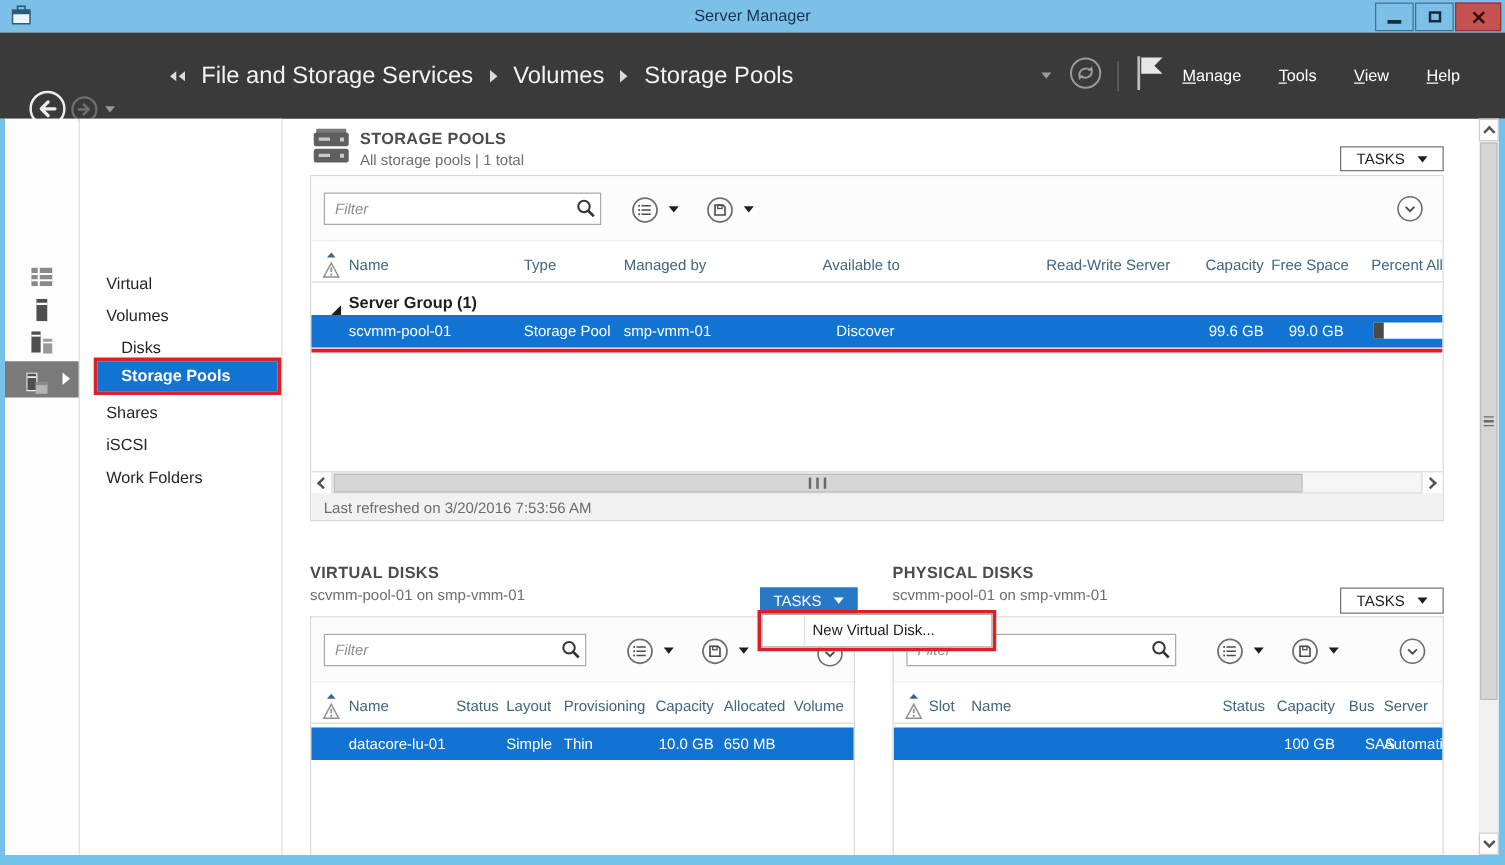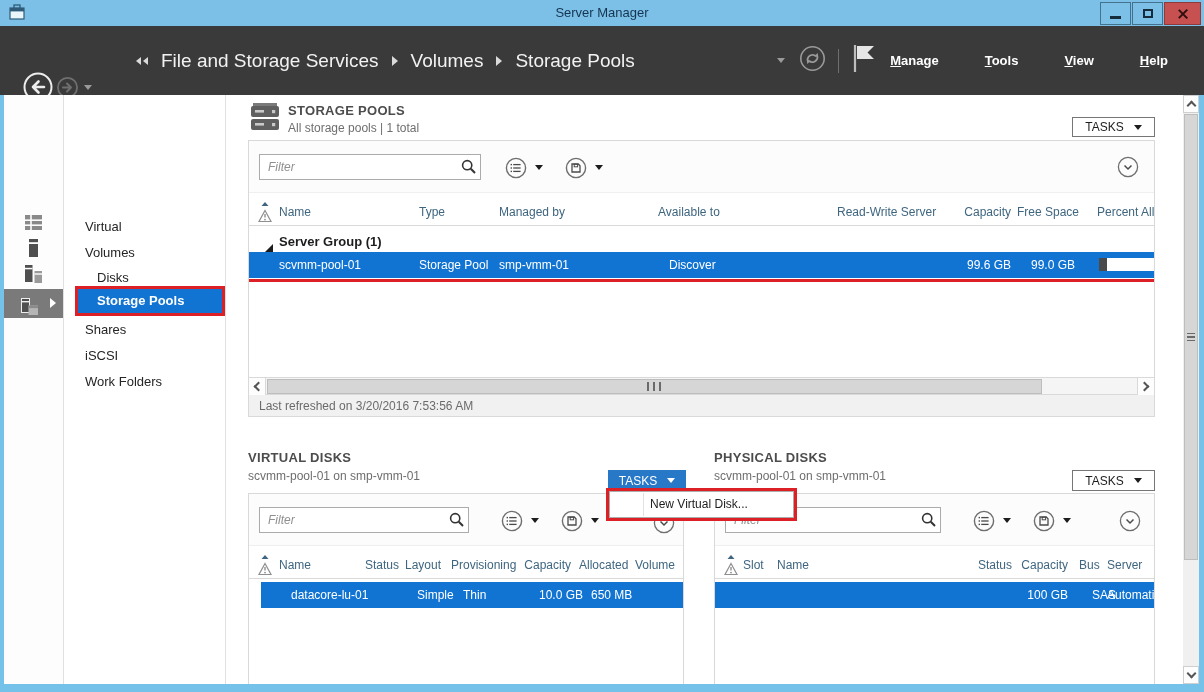--- a/index.html
+++ b/index.html
@@ -25,21 +25,21 @@
   .glyph-x::before{ transform:rotate(45deg);} .glyph-x::after{ transform:rotate(-45deg);}
 
   
   .navbar { position:absolute; left:0; top:26px; width:1204px; height:69px; background:#3A3A3A; }
   .crumbbar { position:absolute; left:136px; top:0; height:69px; display:flex; align-items:center; gap:13px;
               font-size:19px; color:#F2F2F2; font-weight:300; white-space:nowrap; }
   .sep-right { width:0; height:0; border-left:6px solid #DADADA; border-top:5px solid transparent; border-bottom:5px solid transparent; }
   .collapse-chevrons { display:flex; gap:2px; }
   .collapse-chevrons i { width:0; height:0; border-right:5px solid #DADADA; border-top:4px solid transparent; border-bottom:4px solid transparent; }
   .navtools { position:absolute; right:0; top:0; height:69px; display:flex; align-items:center; }
-  .navmenu { display:flex; gap:46px; margin:0 36px 0 14px;font-weight:bold; }
+  .navmenu { display:flex; gap:30px; margin:0 36px 0 14px; }
   .navmenu-item { display:inline-block; color:#FFF; font-size:13px; cursor:default; }
   .navmenu-item::first-letter { text-decoration:underline; }
   .mini-caret { width:0; height:0; border-left:4.5px solid transparent; border-right:4.5px solid transparent; border-top:5px solid #9A9A9A; }
   .vbar { width:1px; height:24px; background:#6E6E6E; margin:0 12px; }
 
   
   .strip { position:absolute; background:#74C2EA; z-index:50; }
   .strip-left  { left:0; top:95px; width:4px;  height:589px; }
   .strip-right { left:1199px; top:95px; width:5px; height:589px; }
   .strip-bottom{ left:0; top:684px; width:1204px; height:8px; }
@@ -396,21 +396,21 @@
         </svg></span>
     <span class="hdr-cell" style="left:30px;">Name</span>
     <span class="hdr-cell" style="left:116px;">Status</span>
     <span class="hdr-cell" style="left:156px;">Layout</span>
     <span class="hdr-cell" style="left:202px;">Provisioning</span>
     <span class="hdr-cell r" style="left:268px;width:54px;">Capacity</span>
     <span class="hdr-cell" style="left:330px;">Allocated</span>
     <span class="hdr-cell" style="left:386px;">Volume</span>
   </div>
 
-  <div class="data-row" style="top:88px;margin-left:12px;">
+  <div class="data-row" style="top:88px;">
     <span class="cell" style="left:30px;">datacore-lu-01</span>
     <span class="cell" style="left:156px;">Simple</span>
     <span class="cell" style="left:202px;">Thin</span>
     <span class="cell r" style="left:268px;width:54px;">10.0 GB</span>
     <span class="cell" style="left:330px;">650 MB</span>
   </div>
 </div>
 
 <div class="menu-red-box">
   <div class="dropdown">

